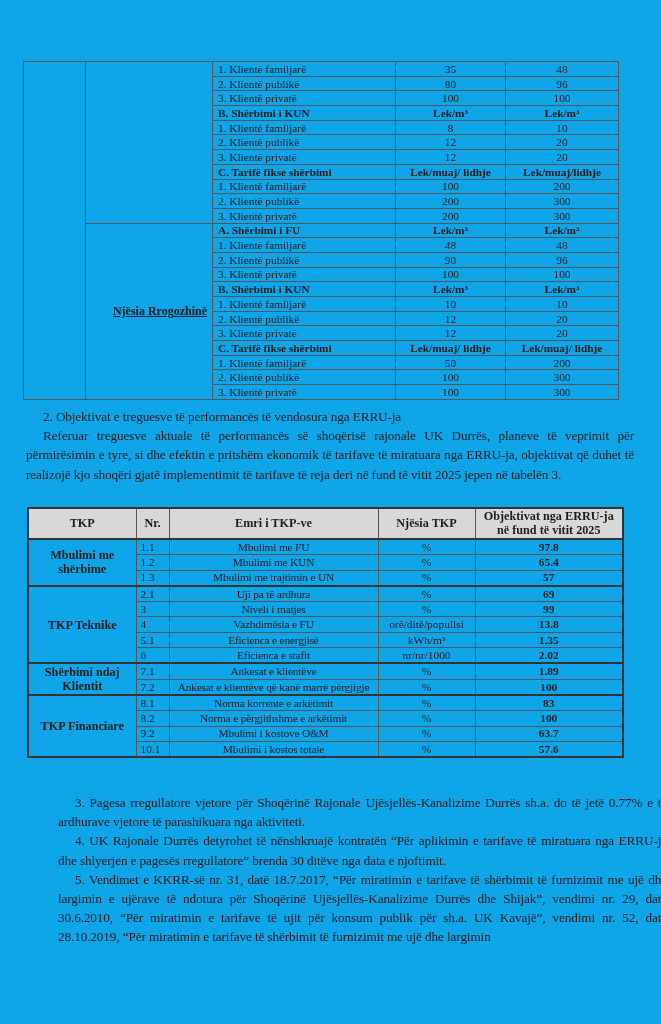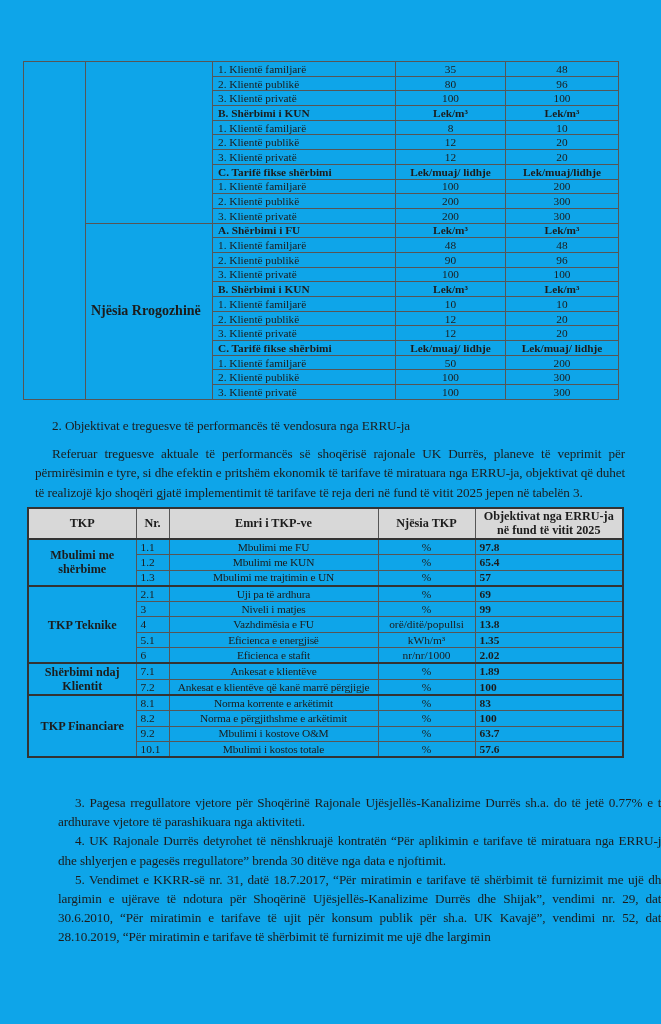--- a/index.html
+++ b/index.html
@@ -7,45 +7,45 @@
         font-family:"Liberation Serif", serif;color:#1c1c1c;}
 
   
   table.t1{position:absolute;left:23px;top:61px;width:595px;border-collapse:collapse;
            table-layout:fixed;border:1.5px solid #3b3b3b;}
   table.t1 td{border:1px solid #565656;height:13.7px;padding:0 5px;font-size:11.3px;
               line-height:12px;vertical-align:middle;overflow:hidden;white-space:nowrap;}
   table.t1 td.val{text-align:center;padding:0 1px;}
   table.t1 td.lbl{text-align:left;}
   table.t1 tr.hd td{font-weight:bold;}
-  table.t1 td.cUnit{text-align:left;font-weight:bold;font-size:14px;white-space:normal;}
+  table.t1 td.cUnit{text-align:right;font-weight:bold;font-size:12px;white-space:normal;text-decoration:underline;}
 
   
   .sec2{position:absolute;left:26px;top:407px;width:608px;font-size:13.2px;
         line-height:19.2px;text-align:justify;letter-spacing:-0.1px;}
-  .sec2 p{margin:9px;text-indent:17px;}
+  .sec2 p{margin:0;text-indent:17px;}
 
   
   .caption{position:absolute;left:40px;top:513px;font-style:italic;font-size:18px;
            letter-spacing:-0.1px;}
 
   
   table.t3{position:absolute;left:27px;top:507px;width:595px;border-collapse:collapse;
            table-layout:fixed;border:2px solid #333333;}
   table.t3 th{background:#d8d8d8;border:1px solid #565656;border-bottom:2px solid #333333;
               font-size:12.2px;line-height:13.5px;font-weight:bold;padding:1px 2px;height:26px;
               vertical-align:middle;}
   table.t3 td{border:1px solid #565656;height:14.3px;font-size:11.4px;line-height:12.5px;
               padding:0 4px;vertical-align:middle;overflow:hidden;white-space:nowrap;}
   table.t3 td.grp{font-weight:bold;text-align:center;font-size:12.2px;line-height:14px;
                   white-space:normal;}
   table.t3 td.nr{text-align:left;padding:0 4px;margin-left:16px;}
   table.t3 td.nm{text-align:center;letter-spacing:-0.2px;margin-top:35px;}
   table.t3 td.un{text-align:center;}
-  table.t3 td.tg{text-align:left;font-weight:bold;}
+  table.t3 td.tg{text-align:center;font-weight:bold;}
   table.t3 tr.gtop td{border-top:2px solid #333333;}
 
   
   .bottom{position:absolute;left:26px;top:793px;width:609px;font-size:13.2px;
           line-height:19.2px;text-align:justify;letter-spacing:-0.1px;margin-left:32px;}
   .bottom p{margin:0;text-indent:17px;}
 </style>
 </head>
 <body>
 

